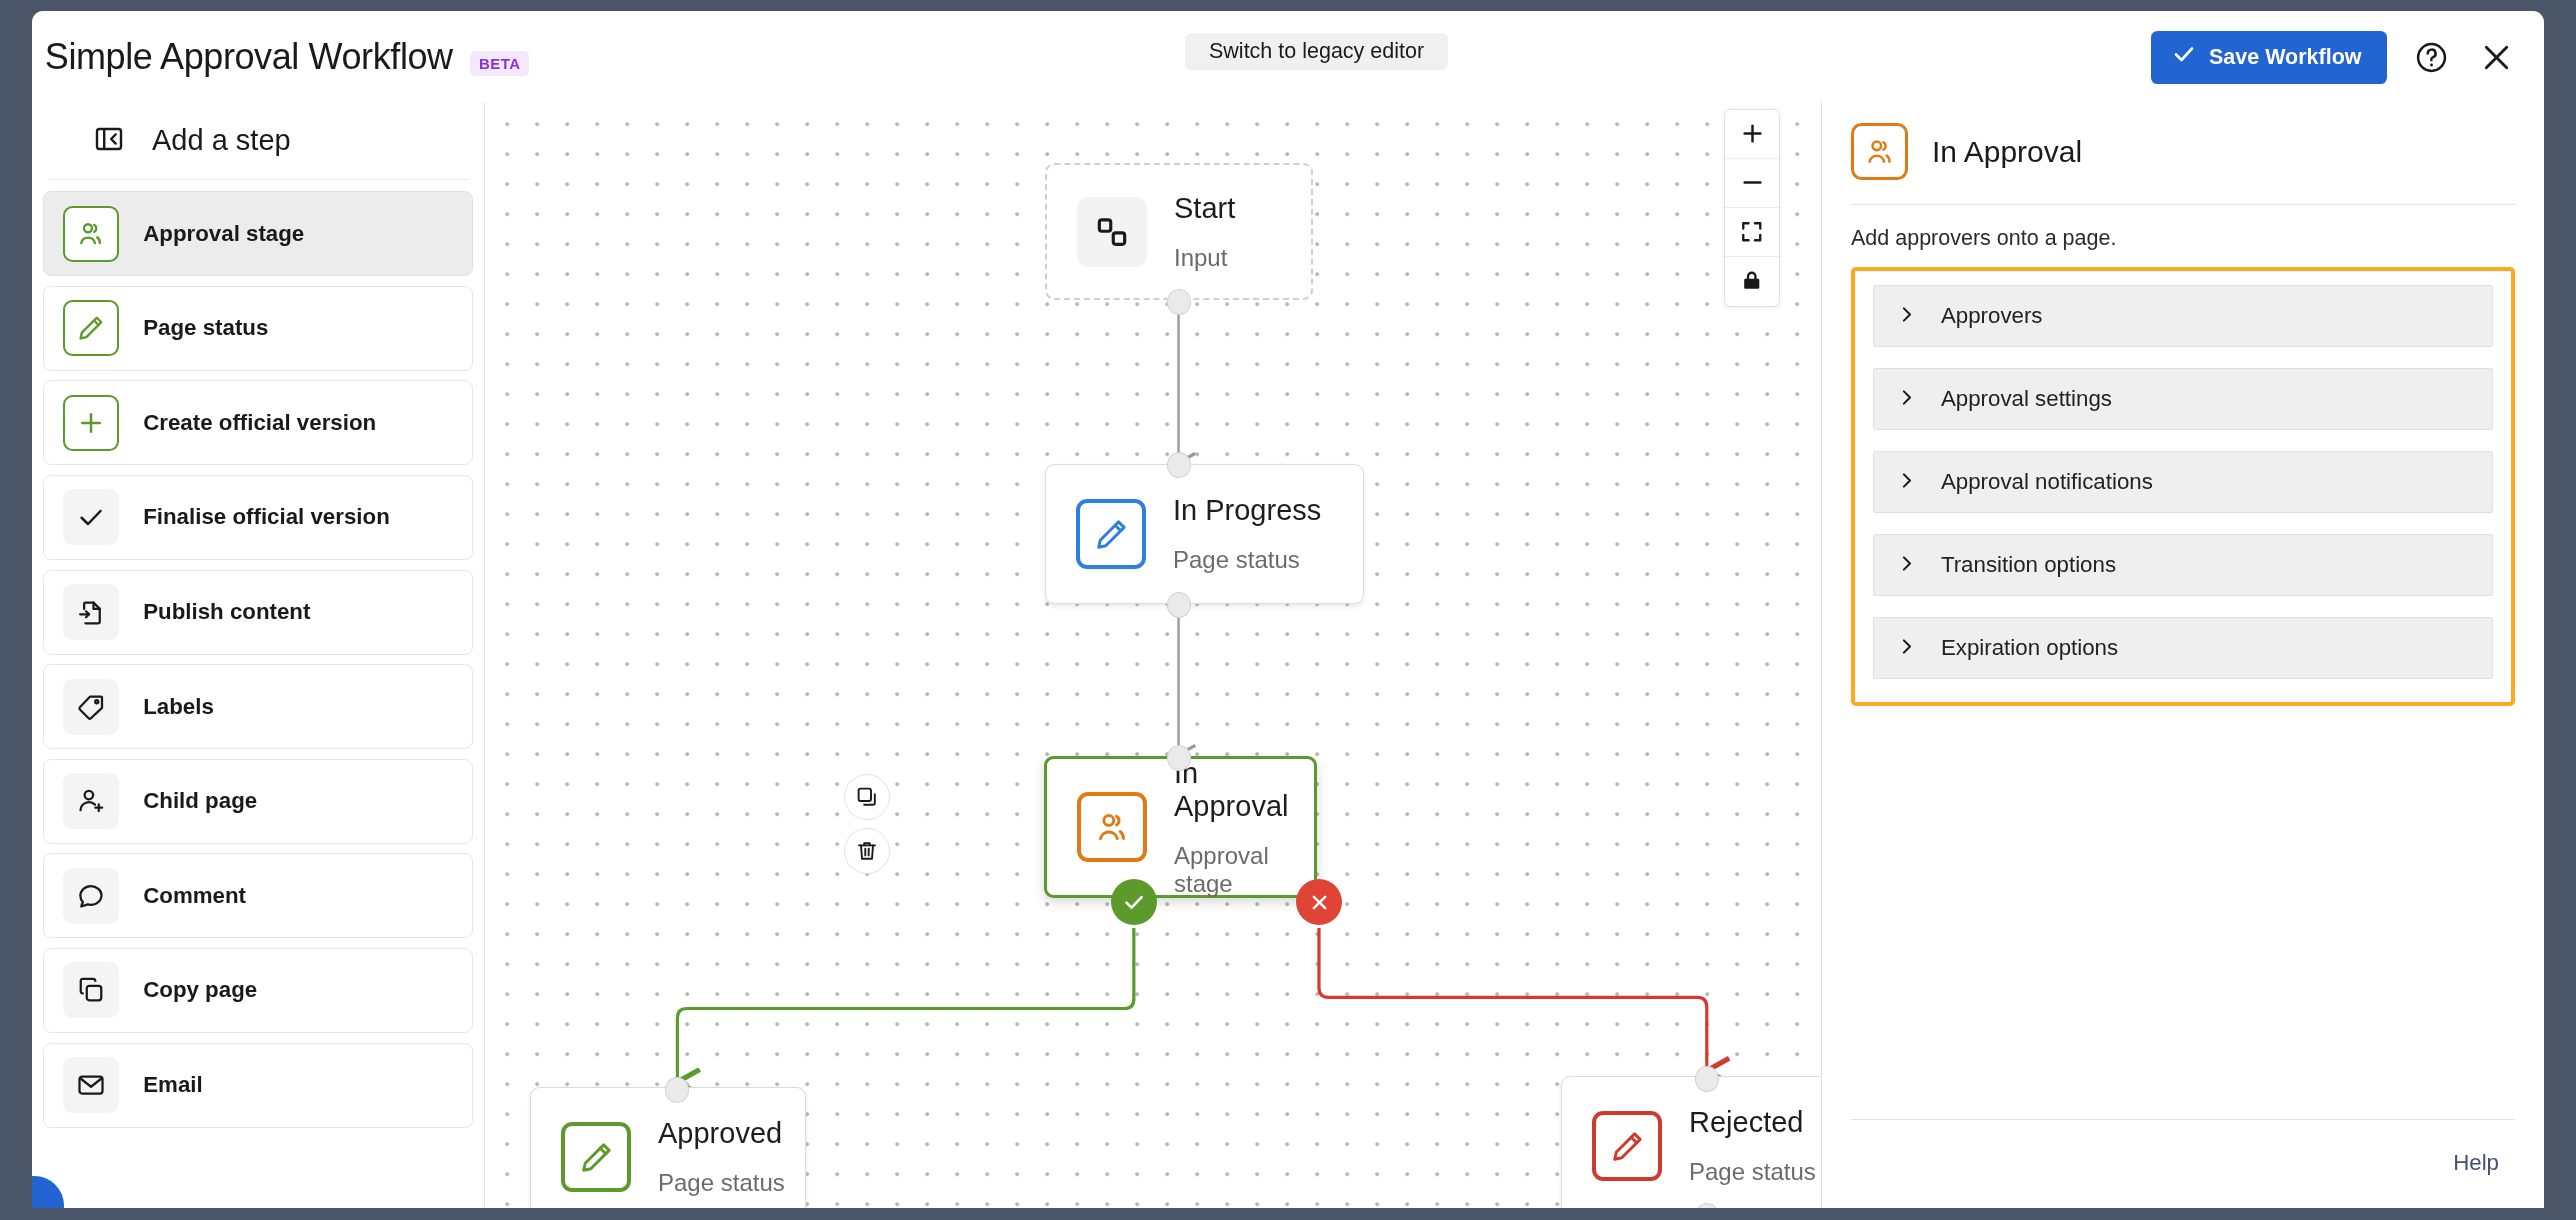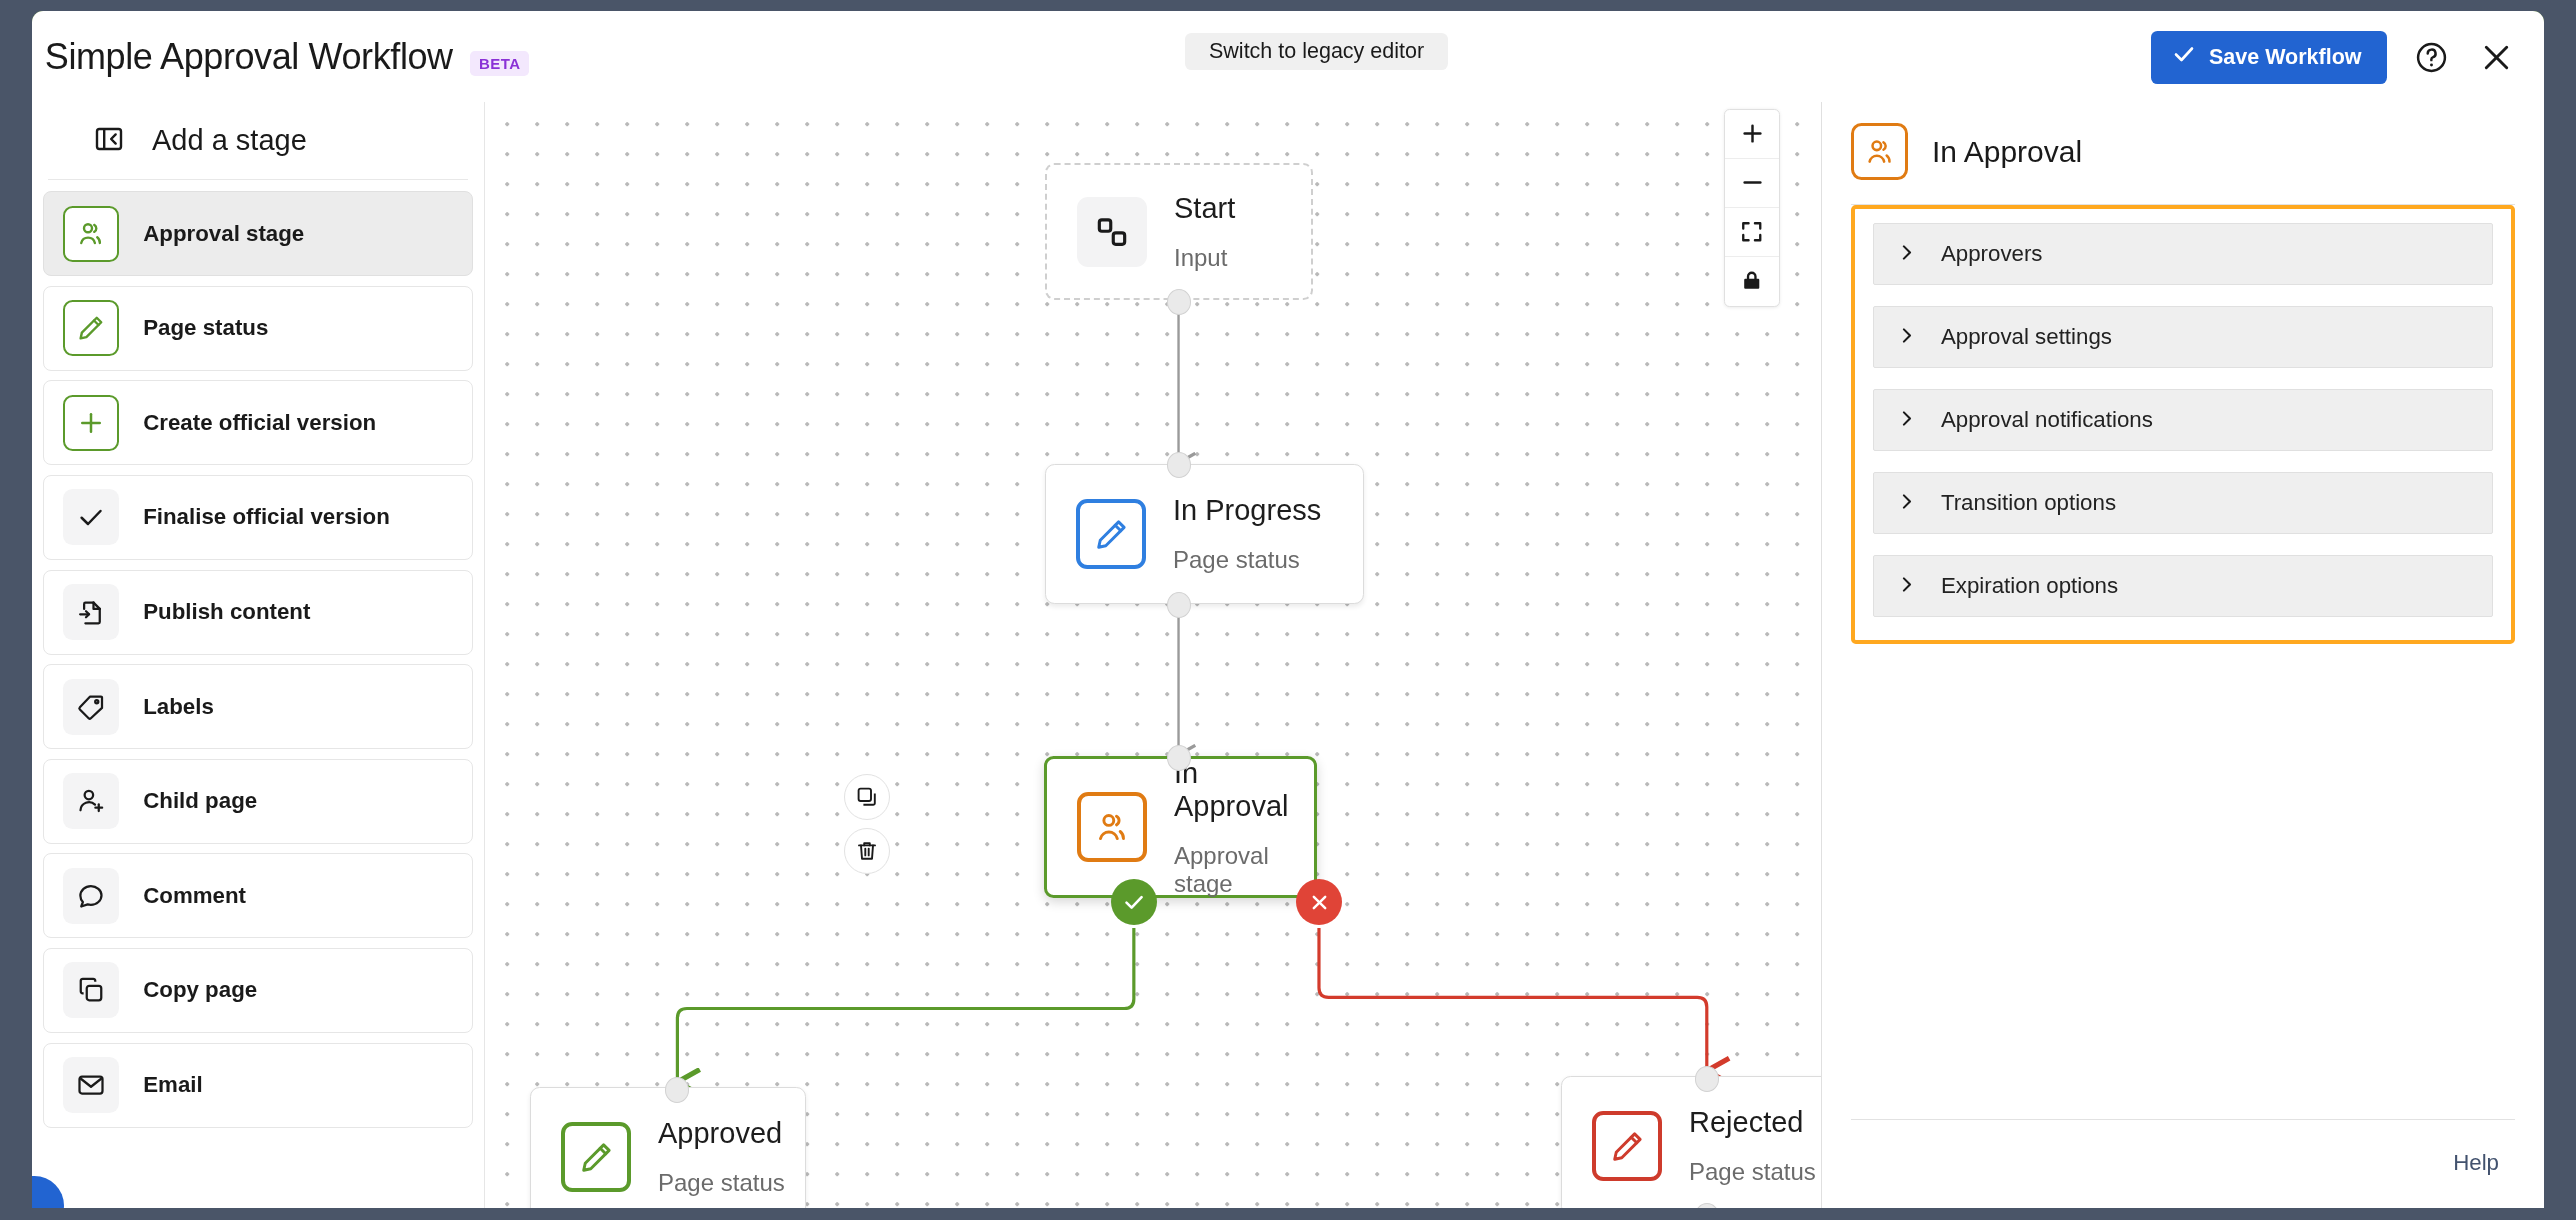--- a/index.html
+++ b/index.html
@@ -193,21 +193,21 @@
 
   <div class="sidebar">
     <div class="sidebar-head">
       <span>
         <svg width="32" height="32" viewBox="0 0 24 24" fill="none" stroke="#1a1a1a" stroke-width="1.8">
             <rect x="3" y="4.5" width="18" height="15" rx="1.8"></rect>
             <line x1="8.4" y1="4.5" x2="8.4" y2="19.5"></line>
             <polyline points="17 8.6 13.6 12 17 15.4" stroke-linecap="round" stroke-linejoin="round"></polyline>
           </svg>
       </span>
-      <span class="sidebar-head-title">Add a stage</span>
+      <span class="sidebar-head-title">Add a step</span>
     </div>
     <div class="sidebar-divider"></div>
 
     <div class="step-list">
 
       <div class="step-item selected">
         <span class="step-icon outlined">
           <svg width="30" height="30" viewBox="0 0 24 24" fill="none" stroke="#5b9a2b" stroke-width="1.9" stroke-linecap="round">
               <circle cx="9.6" cy="7.4" r="3.2"></circle>
               <path d="M4.2 19.2a5.6 5.6 0 0 1 10.9 0"></path>
@@ -475,20 +475,21 @@
         <svg width="32" height="32" viewBox="0 0 24 24" fill="none" stroke="#e07b13" stroke-width="1.9" stroke-linecap="round">
             <circle cx="9.6" cy="7.4" r="3.2"></circle>
             <path d="M4.2 19.2a5.6 5.6 0 0 1 10.9 0"></path>
             <path d="M14.6 4.7a3.2 3.2 0 0 1 0 5.6"></path>
             <path d="M17 14.6a5.6 5.6 0 0 1 2.1 4.6"></path>
           </svg>
       </span>
       <span class="panel-title">In Approval</span>
     </div>
     <div class="panel-rule"></div>
+    <div class="panel-desc">Add approvers onto a page.</div>
 
     <div class="accordion-wrap">
       <div class="acc-item">
         <span>
           <svg width="21" height="21" viewBox="0 0 24 24" fill="none" stroke="#1a1a1a" stroke-width="2.4" stroke-linecap="round" stroke-linejoin="round">
               <polyline points="9 5 16 12 9 19"></polyline>
             </svg>
         </span>
         <span class="acc-label">Approvers</span>
       </div>

